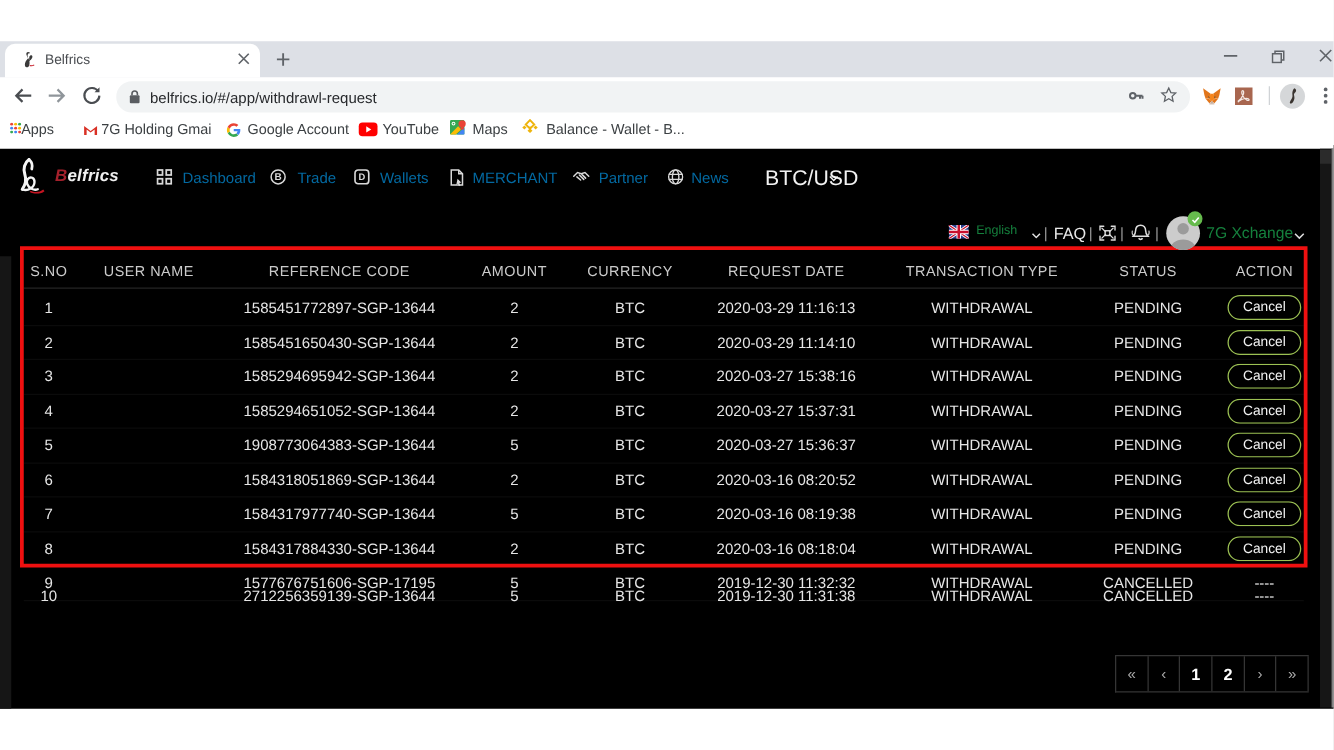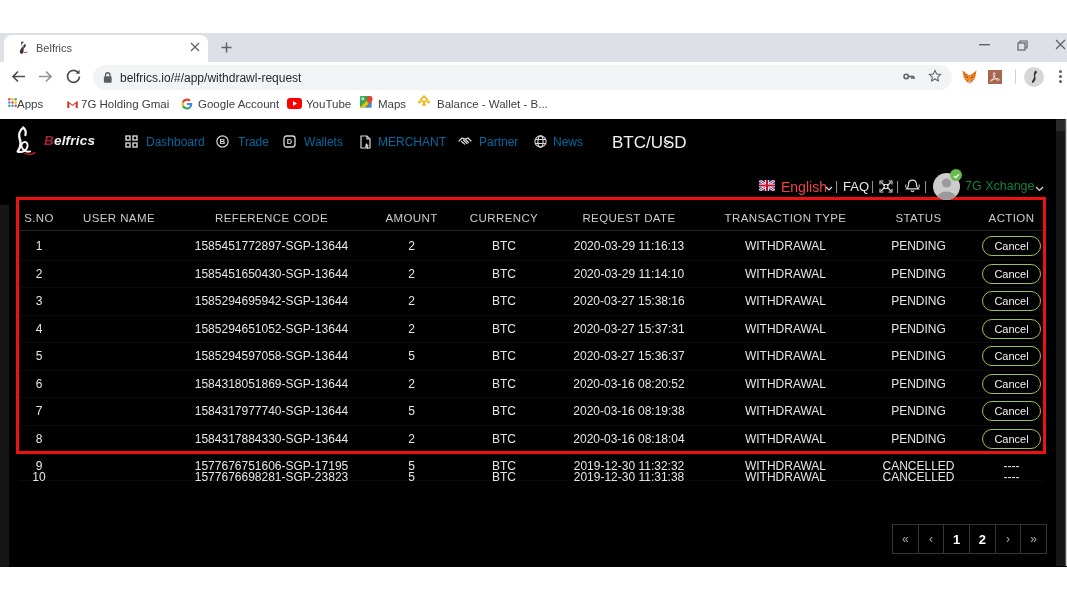--- a/index.html
+++ b/index.html
@@ -12,21 +12,21 @@
 #tabtitle{left:36px;top:42px;font-size:11px;color:#494c50}
 #toolbar{left:0;top:62px;width:1067px;height:30px;background:#fff}
 #bookbar{left:0;top:92px;width:1067px;height:27.5px;background:#fff}
 #omnibox{left:93px;top:65px;width:859px;height:25px;border-radius:13px;background:#f1f3f4}
 #urltext{left:120px;top:71px;font-size:12px;color:#27292c}
 .bmlabel{top:98px;font-size:11.5px;color:#3c4043}
 
 #page{left:0;top:116px;width:1067px;height:450.5px;background:#000;overflow:hidden}
 .navlabel{top:18.5px;font-size:12px;color:#0369a1}
 .nav-ic{top:19px}
-#userbar{color:#ef4444;font-size:14px}
+#userbar{color:#15803d;font-size:10px}
 .sep{color:#9a9a9a}
 
 .trow{position:absolute;left:19px;width:1024px;display:flex;align-items:center}
 .trow div{flex:0 0 auto;text-align:center;overflow:hidden}
 .c1{width:40px}.c2{width:120px}.c3{width:185px}.c4{width:95px}.c5{width:90px}
 .c6{width:160px}.c7{width:153px}.c8{width:113px}.c9{width:68px;padding-left:5px}
 .hrow{height:26px;font-size:11.5px;color:#cbcbcb;letter-spacing:.4px}
 .drow{height:27.5px;font-size:12px;color:#e6e6e6;border-bottom:1px solid rgba(255,255,255,0.045)}
 .cancelbtn{display:inline-block;width:59px;height:20px;line-height:18px;border:1.6px solid #9cc153;border-radius:10px;color:#f2f2f2;font-size:11px;text-align:center}
 #redbox{left:16px;top:81px;width:1030px;height:257px;border:3px solid #ef1010}
@@ -316,21 +316,21 @@
       <div class="c4">2</div>
         <div class="c5">BTC</div>
         <div class="c6">2020-03-27 15:37:31</div>
       <div class="c7">WITHDRAWAL</div>
         <div class="c8">PENDING</div>
         <div class="c9"><span class="cancelbtn">Cancel</span></div>
     </div>
     <div class="trow drow" style="top:227px">
       <div class="c1">5</div>
         <div class="c2"></div>
-        <div class="c3">1585294597058-SGP-13644</div>
+        <div class="c3">1908773064383-SGP-13644</div>
       <div class="c4">5</div>
         <div class="c5">BTC</div>
         <div class="c6">2020-03-27 15:36:37</div>
       <div class="c7">WITHDRAWAL</div>
         <div class="c8">PENDING</div>
         <div class="c9"><span class="cancelbtn">Cancel</span></div>
     </div>
     <div class="trow drow" style="top:254.5px">
       <div class="c1">6</div>
         <div class="c2"></div>
@@ -371,21 +371,21 @@
       <div class="c4">5</div>
         <div class="c5">BTC</div>
         <div class="c6">2019-12-30 11:32:32</div>
       <div class="c7">WITHDRAWAL</div>
         <div class="c8">CANCELLED</div>
         <div class="c9">----</div>
     </div>
     <div class="trow drow" style="top:347px;border-bottom:none">
       <div class="c1">10</div>
         <div class="c2"></div>
-        <div class="c3">1577676698281-SGP-23823</div>
+        <div class="c3">2712256359139-SGP-13644</div>
       <div class="c4">5</div>
         <div class="c5">BTC</div>
         <div class="c6">2019-12-30 11:31:38</div>
       <div class="c7">WITHDRAWAL</div>
         <div class="c8">CANCELLED</div>
         <div class="c9">----</div>
     </div>
 
     <div id="redbox" class="abs"></div>
 

